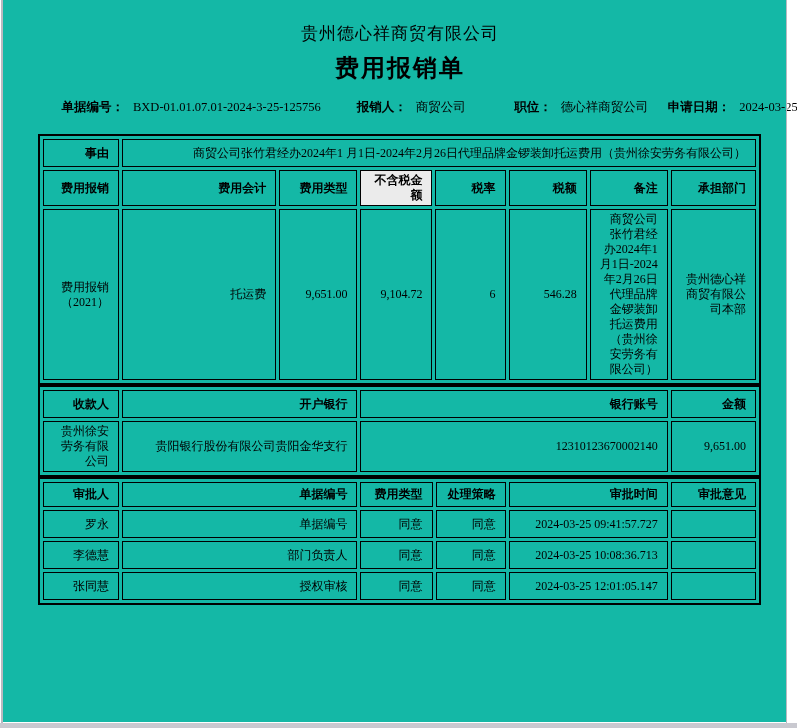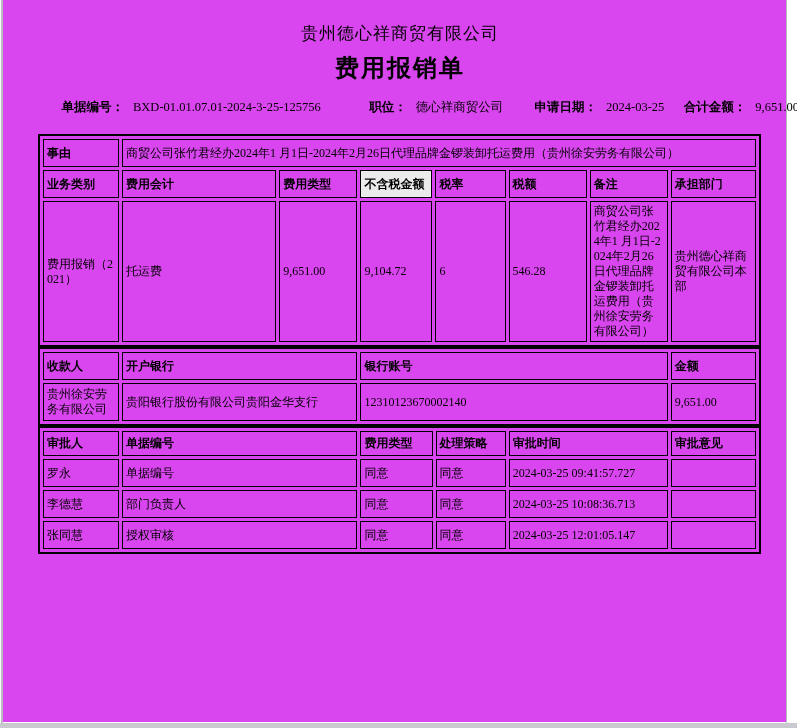--- a/index.html
+++ b/index.html
@@ -2,21 +2,21 @@
 <html><head>
 <meta charset="utf-8">
 <style>
   html,body{margin:0;padding:0;background:#ffffff;}
   body{
     width:797px;height:728px;overflow:hidden;position:relative;
     font-family:"Liberation Serif","DejaVu Serif",serif;
     color:#000;
     -webkit-font-smoothing:antialiased;
   }
-  .page{position:absolute;left:3px;top:0;width:783px;height:722px;background:#d946ef;box-sizing:border-box;padding:22px 24px 0 35px;}
+  .page{position:absolute;left:3px;top:0;width:783px;height:722px;background:#14b8a6;box-sizing:border-box;padding:22px 24px 0 35px;}
   .edge{position:absolute;background:#b9b9c0;}
   .edge.left{left:1px;top:0;width:2px;height:723px;}
   .edge.right{left:786px;top:0;width:1px;height:723px;}
   .edge.bottom{left:0;right:0;bottom:0;height:5px;background:#c9c9d0;}
 
   .doc-header{text-align:center;}
   .company-title{font-size:17px;letter-spacing:1px;}
   .form-title{font-size:24px;font-weight:bold;letter-spacing:2px;margin-top:7px;}
 
   .meta{display:flex;margin-top:15px;margin-bottom:10px;font-size:12.5px;}
@@ -24,22 +24,22 @@
   .meta-col.left{flex:0 0 477px;}
   .meta-col.right{flex:1;}
   .meta-row{display:flex;align-items:baseline;height:25px;}
   .ml{font-weight:bold;text-align:right;white-space:nowrap;}
   .meta-col.left .ml{width:86px;}
   .meta-col.right .ml{width:82px;}
   .mv{margin-left:9px;white-space:nowrap;}
 
   table.tbl{border-collapse:separate;border-spacing:3px;border:2px solid #000;
     table-layout:fixed;width:723px;margin:0 0 0 0;font-size:12px;}
-  table.tbl td{border:1px solid #000;text-align:left;vertical-align:middle;
-    padding:2px 3px;line-height:15px;word-break:break-all;overflow:hidden;}
+  table.tbl td{border:1px solid #000;text-align:right;vertical-align:middle;
+    padding:2px 9px;line-height:15px;word-break:break-all;overflow:hidden;}
   td.hd{font-weight:bold;}
   td.hl{background:#ebebeb;}
   td.num{text-align:right;padding-right:5px;}
   td.reason-val{text-align:left;padding-left:6px;}
   td.remark{text-align:justify;padding:2px 4px;}
   tr.h24 td{height:22px;}
   tr.h20 td{height:19px;}
   tr.payee-row td{height:32px;}
 </style>
 </head>
@@ -52,20 +52,24 @@
     <div class="form-title">费用报销单</div>
   </div>
 
   <div class="meta">
     <div class="meta-col left">
       <div class="meta-row">
         <span class="ml">单据编号：</span>
         <span class="mv">BXD-01.01.07.01-2024-3-25-125756</span>
       </div>
       <div class="meta-row">
+        <span class="ml">报销人：</span>
+        <span class="mv">商贸公司</span>
+      </div>
+      <div class="meta-row">
         <span class="ml">职位：</span>
         <span class="mv">德心祥商贸公司</span>
       </div>
     </div>
     <div class="meta-col right">
       <div class="meta-row">
         <span class="ml">申请日期：</span>
         <span class="mv">2024-03-25</span>
       </div>
       <div class="meta-row">
@@ -85,21 +89,21 @@
         <col style="width:78px">
         <col style="width:78px">
         <col style="width:85px">
     </colgroup>
     <tbody>
         <tr class="h24">
       <td class="hd">事由</td>
       <td colspan="7" class="reason-val">商贸公司张竹君经办2024年1 月1日-2024年2月26日代理品牌金锣装卸托运费用（贵州徐安劳务有限公司）</td>
     </tr>
     <tr class="h24">
-      <td class="hd">业务类别</td>
+      <td class="hd">费用报销</td>
       <td class="hd">费用会计</td>
       <td class="hd">费用类型</td>
       <td class="hd hl">不含税金额</td>
       <td class="hd">税率</td>
       <td class="hd">税额</td>
       <td class="hd">备注</td>
       <td class="hd">承担部门</td>
     </tr>
     <tr>
       <td>费用报销（2021）</td>

